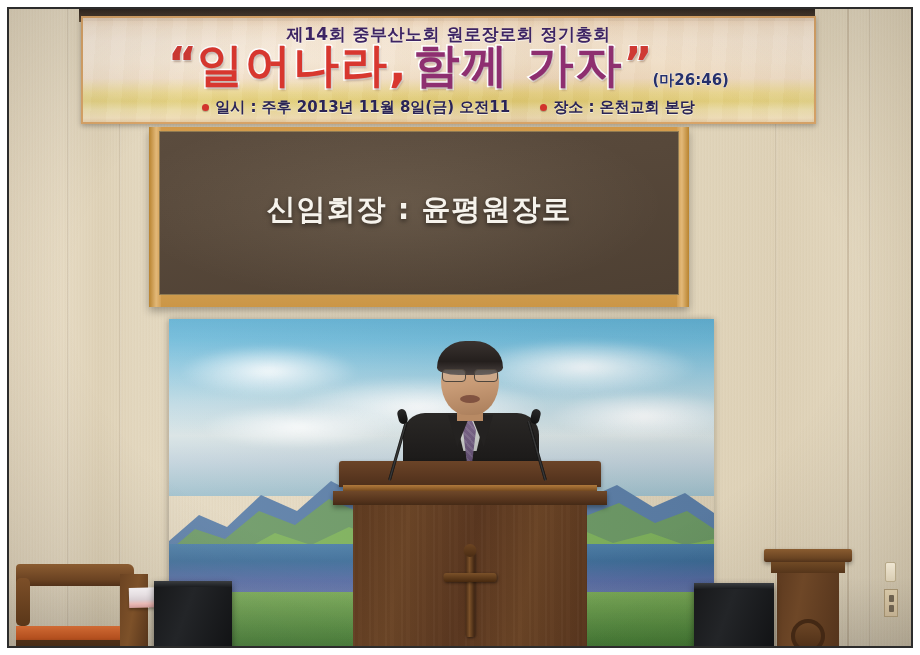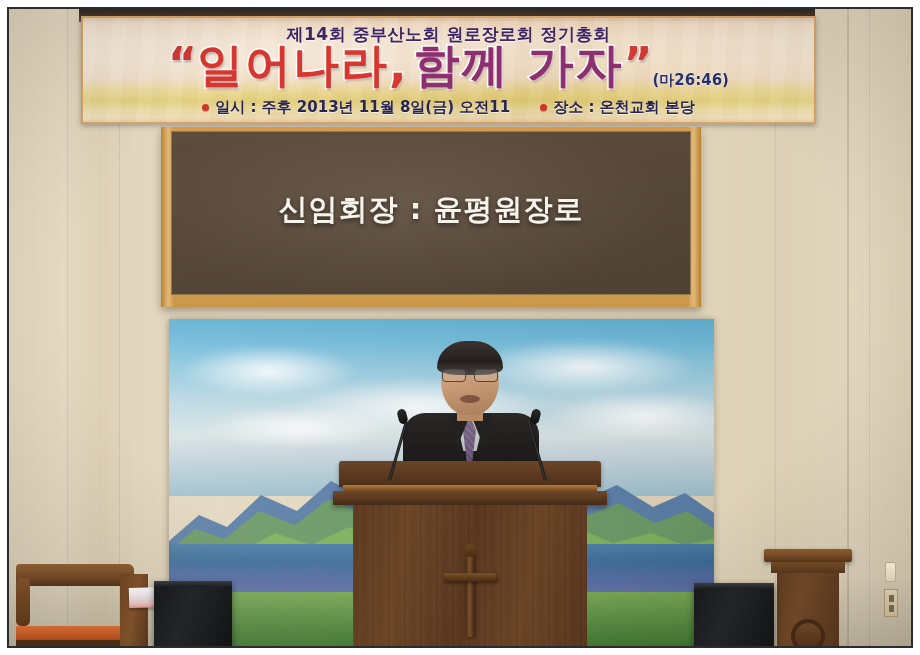--- a/index.html
+++ b/index.html
@@ -119,21 +119,21 @@
     width:7px;height:7px;border-radius:50%;background:#d2342c;
     box-shadow:0 1px 1px rgba(0,0,0,.25);flex:none;
   }
   .info-text{
     font-size:15px;font-weight:bold;color:#2a2455;
     text-shadow:0 1px 0 rgba(255,255,255,.6);
   }
 
   
   .screen-frame{
-    position:absolute;left:152px;top:118px;width:540px;height:180px;
+    position:absolute;left:140px;top:118px;width:540px;height:180px;
     background:linear-gradient(180deg,#d39a49,#e0b878 40%,#cb9646 100%);
     box-shadow:0 4px 8px rgba(0,0,0,.30);
     padding:4px 10px 12px 10px;box-sizing:border-box;
   }
   .screen-frame:before{
     content:"";position:absolute;left:0;top:0;width:12px;height:100%;
     background:linear-gradient(90deg,#b8832f,#e2b878 60%,#d3a055);
   }
   .screen-frame:after{
     content:"";position:absolute;right:0;top:0;width:12px;height:100%;

